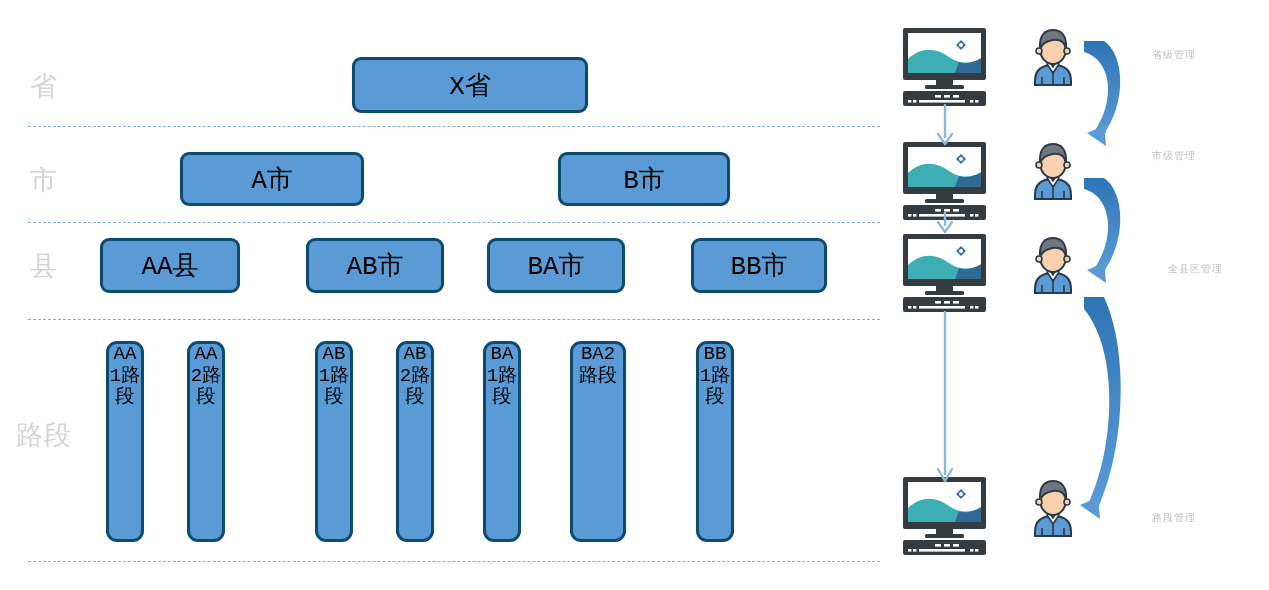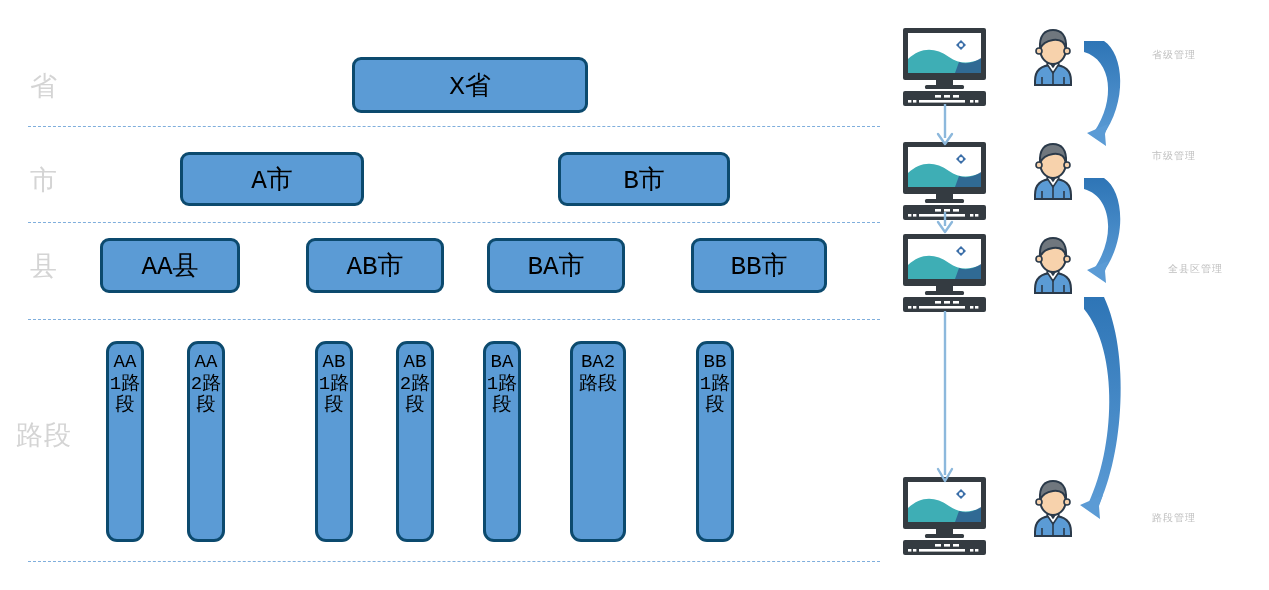--- a/index.html
+++ b/index.html
@@ -45,21 +45,21 @@
     justify-content:center;
     box-sizing:border-box;
     font-family:Liberation Mono, monospace;
     text-align:center;
   }
   .node.h{ font-size:26px; }
   .node.seg{
     border-radius:11px;
     font-size:19px;
     line-height:1.14;
-    padding:8px 0;
+    padding:0 0;
     align-items:flex-start;
     writing-mode:horizontal-tb;
   }
   .node.seg .vtext{
     display:block;
     width:100%;
     word-break:break-all;
     white-space:normal;
     letter-spacing:0;
   }

